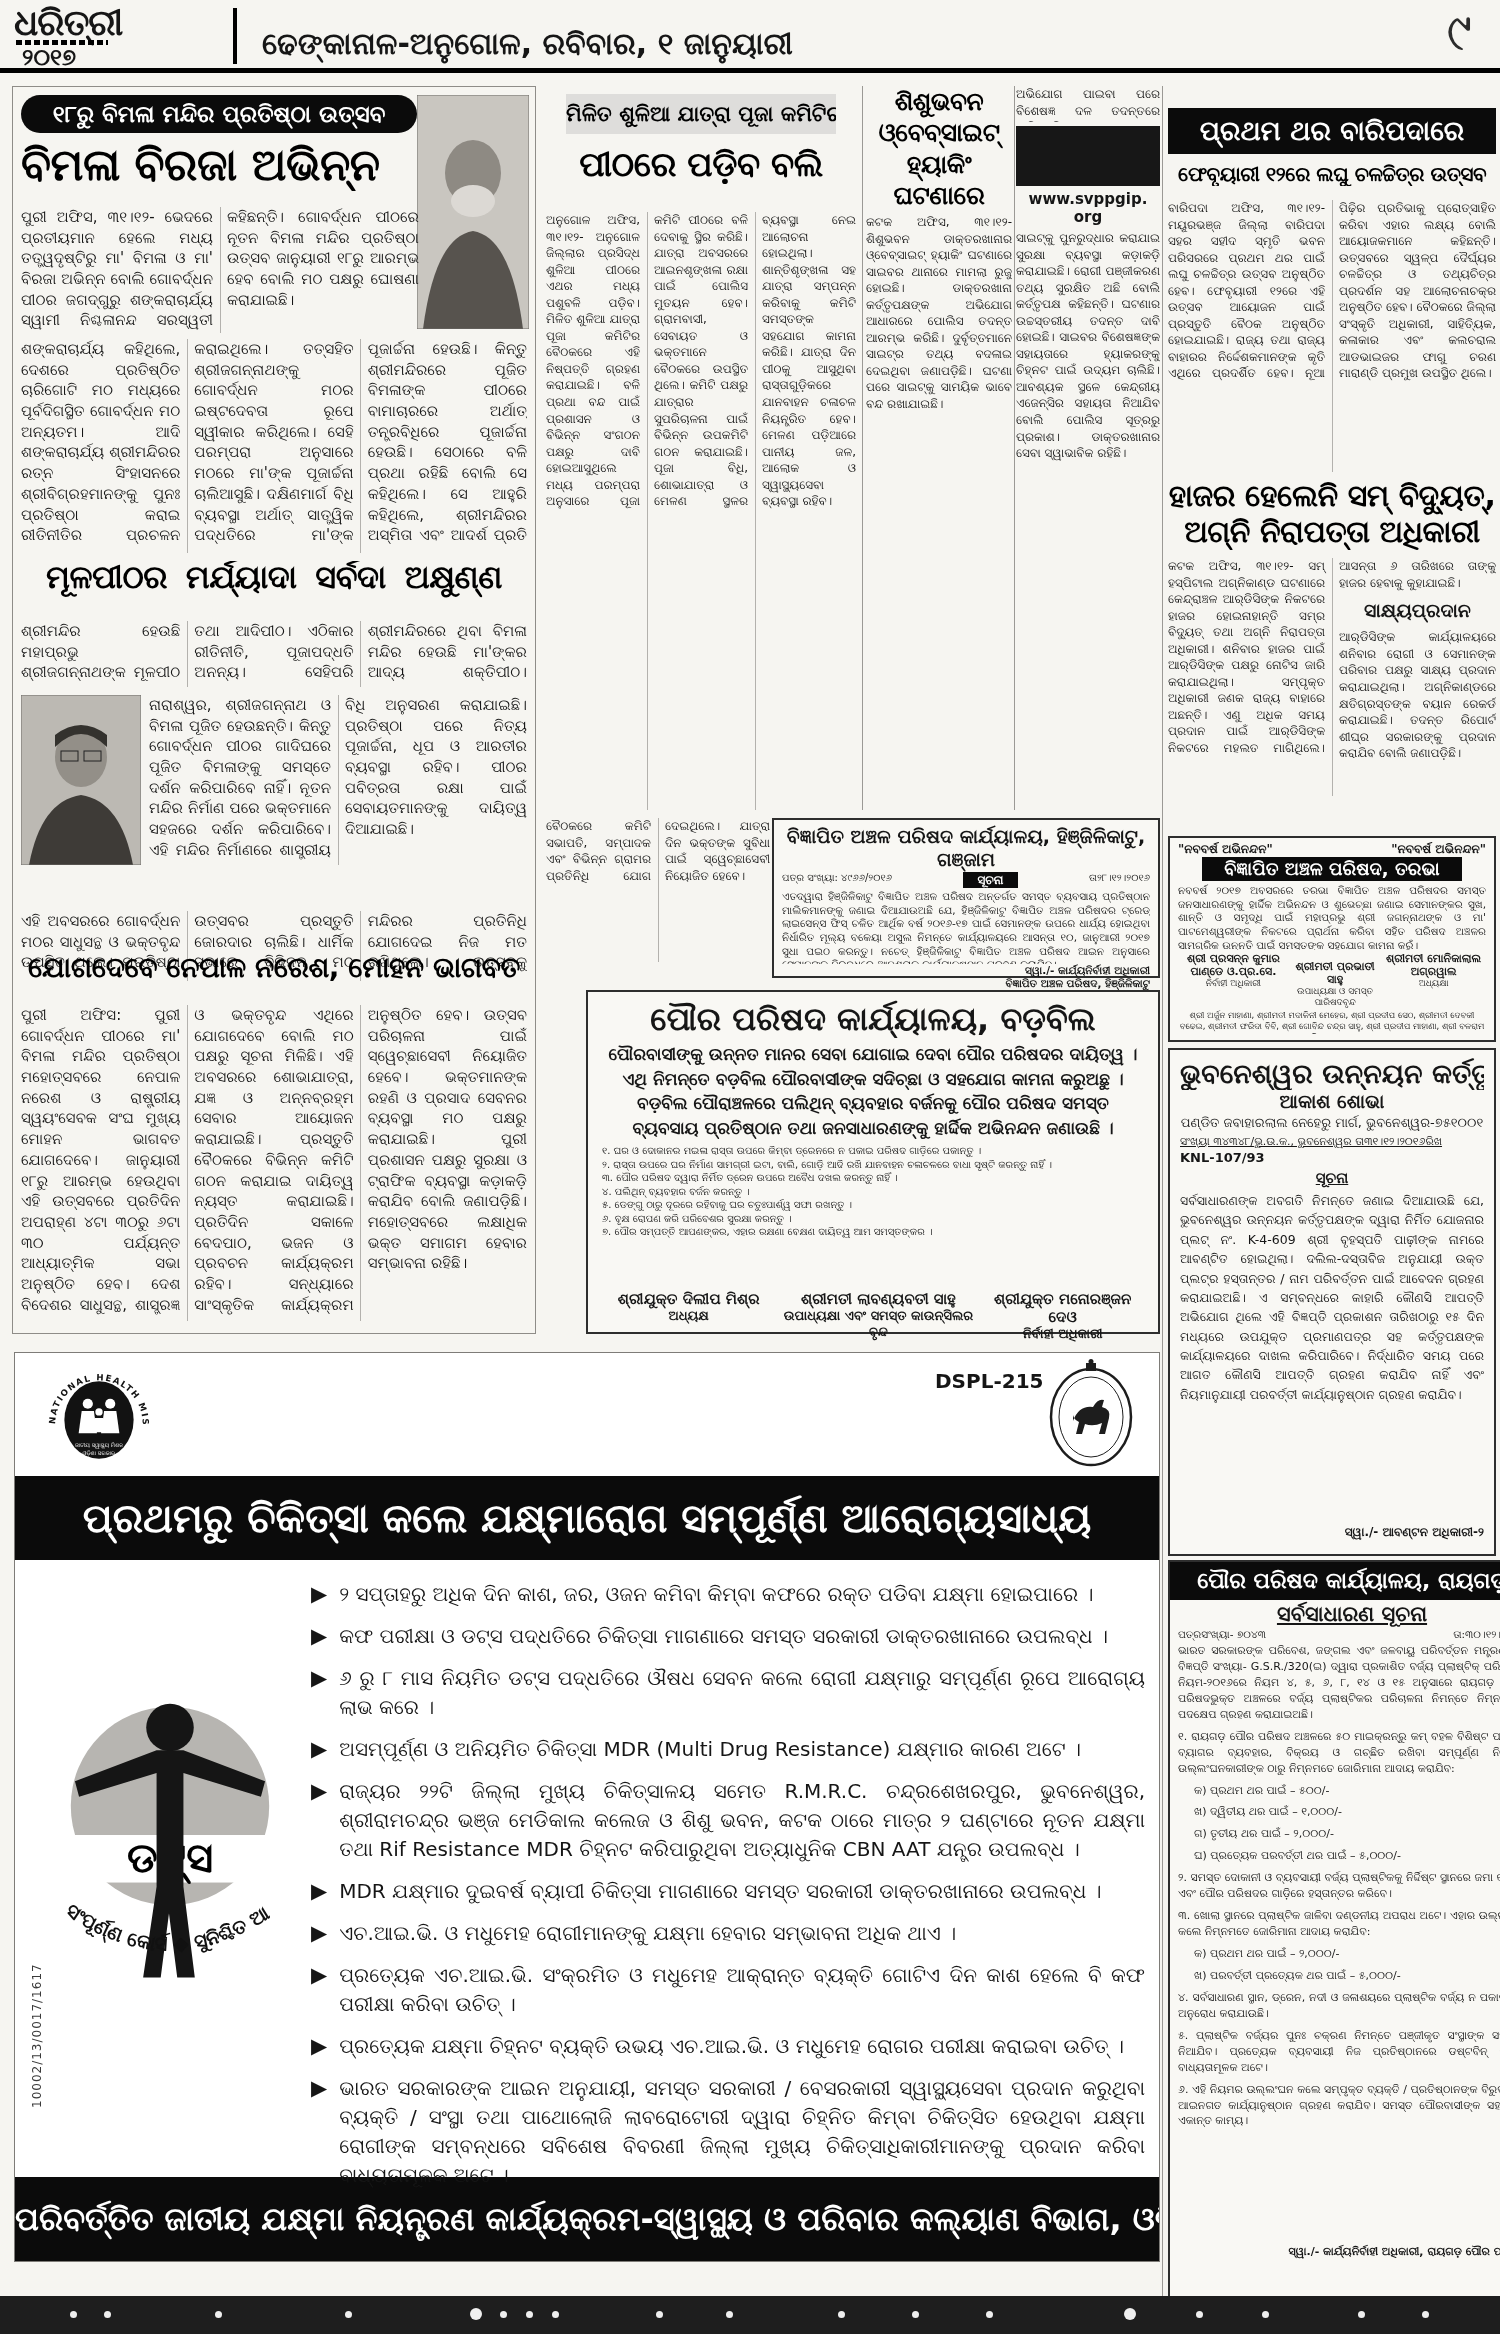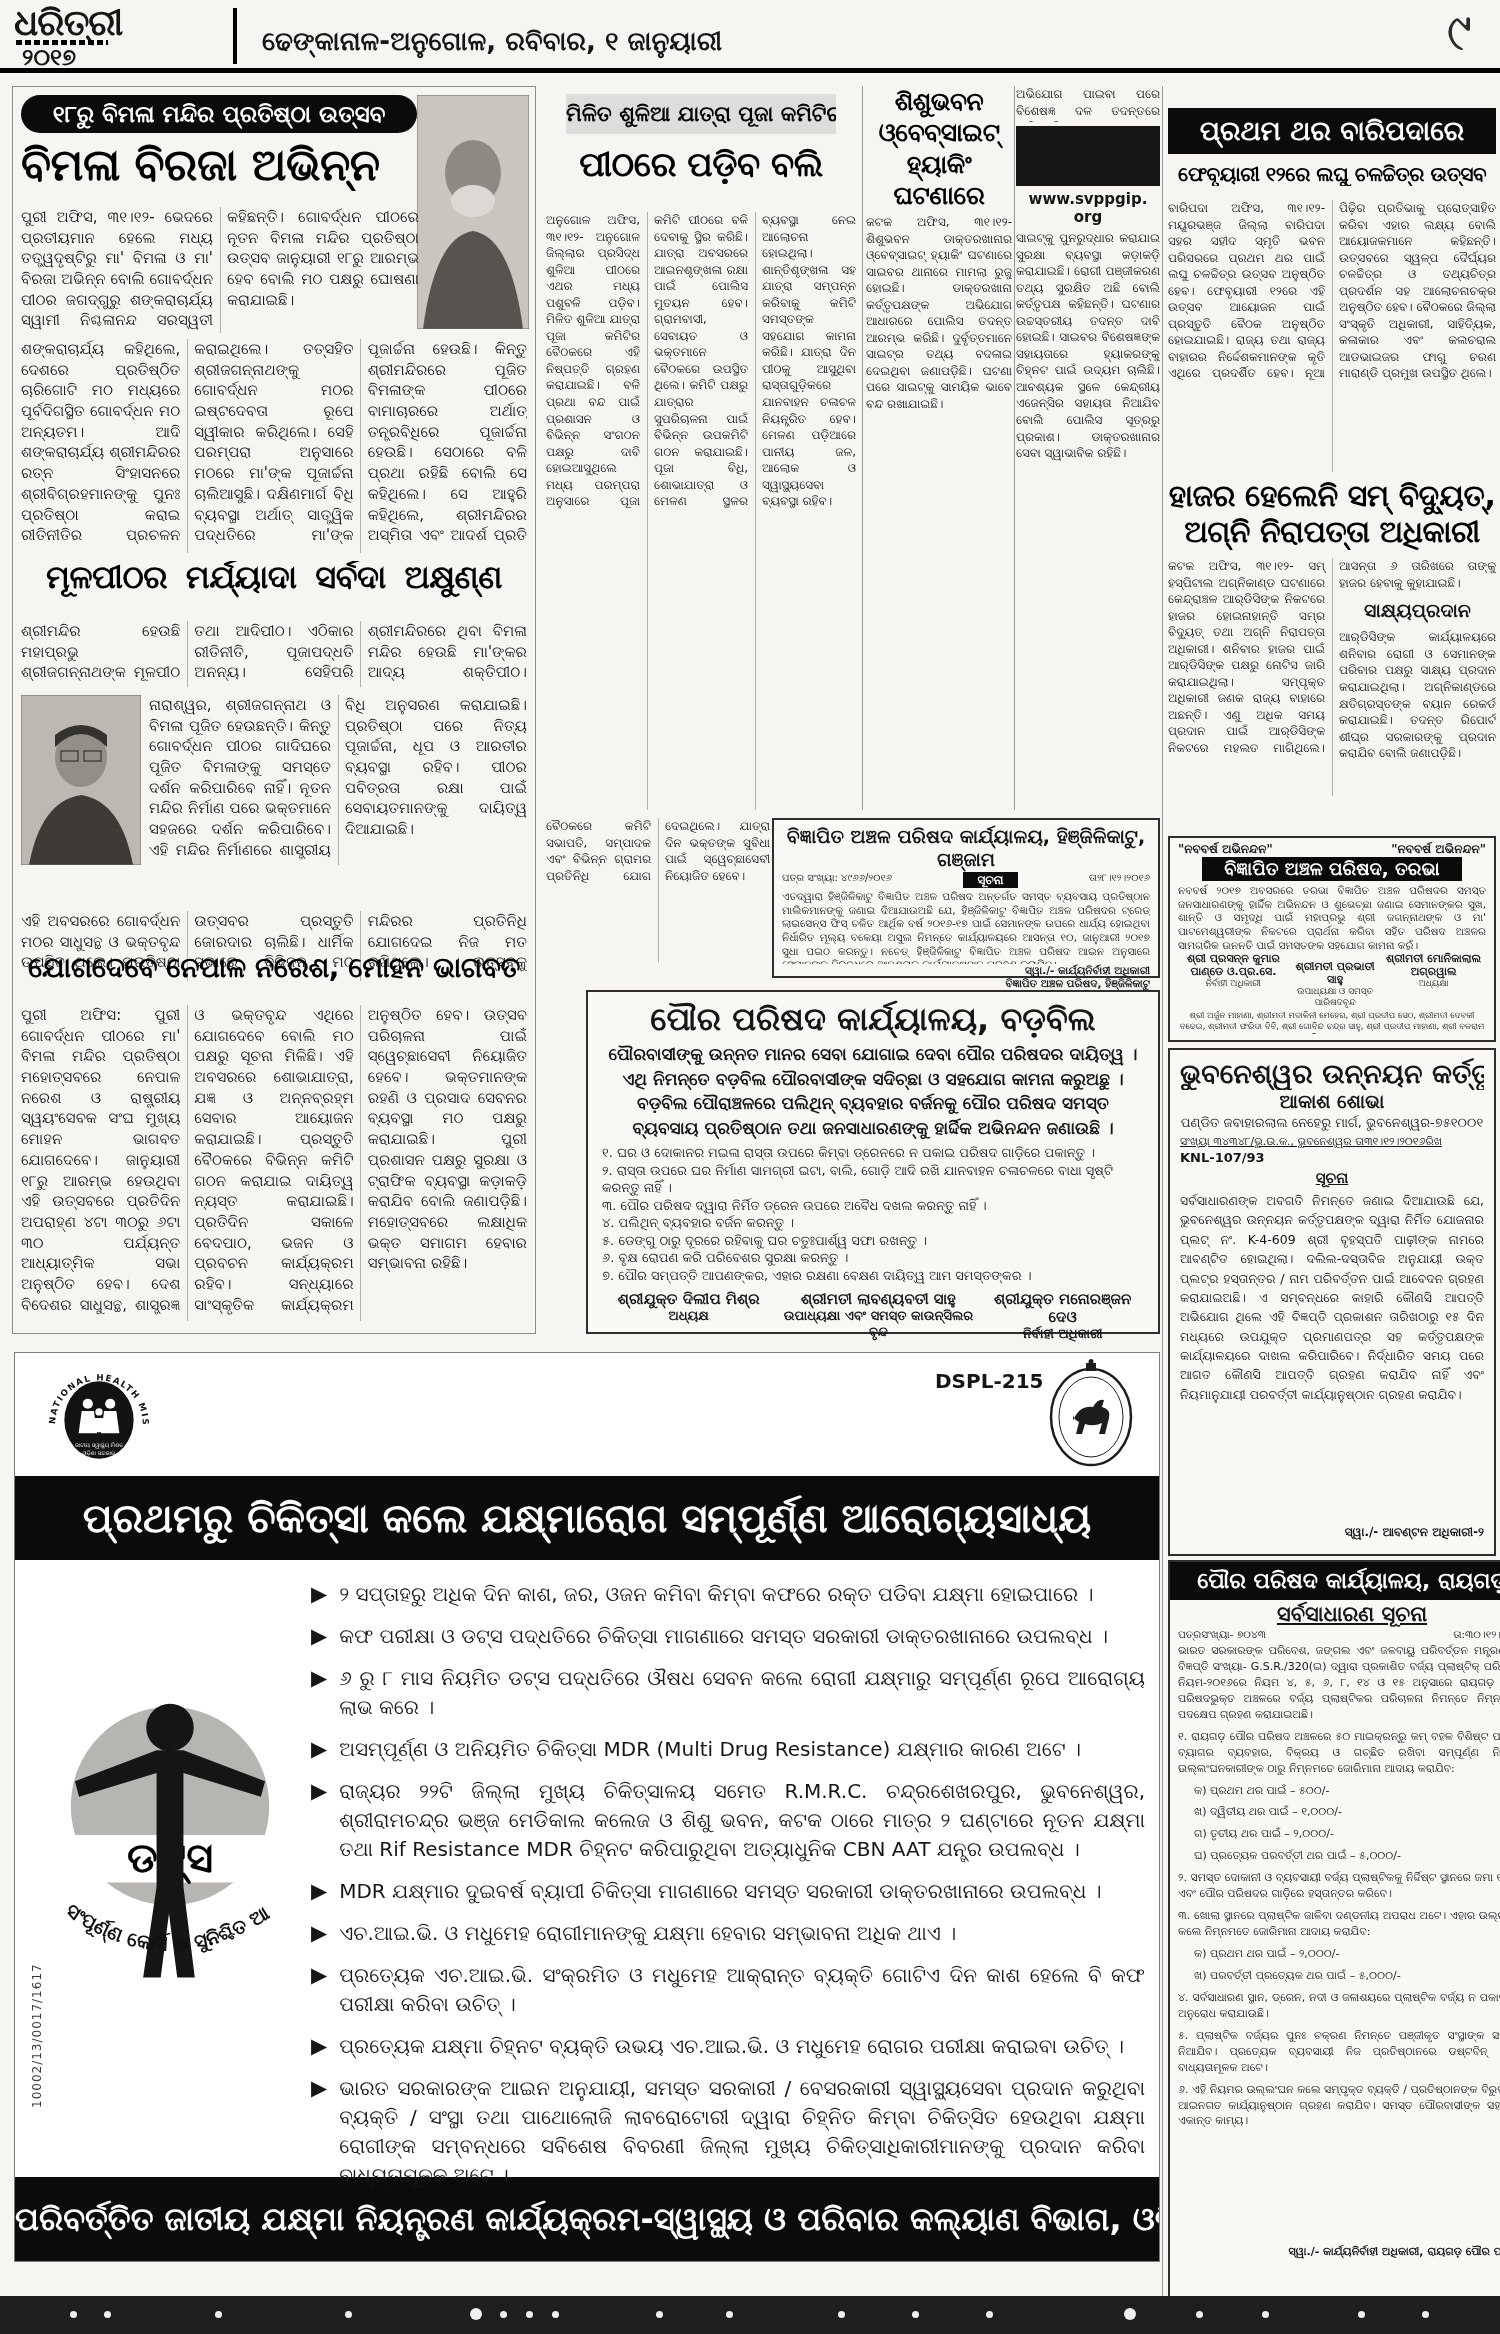--- a/index.html
+++ b/index.html
@@ -27,21 +27,21 @@
 </style>
 </head>
 <body>
 
 <div id="page">
 
   <div class="abs" style="left:14px;top:2px;font-size:36px;font-weight:800;letter-spacing:-1px;">ଧରିତ୍ରୀ</div>
   <div class="abs" style="left:16px;top:40px;width:92px;height:5px;background:repeating-linear-gradient(90deg,#000 0 6px,#f6f5f1 6px 9px);"></div>
   <div class="abs" style="left:22px;top:44px;font-size:23px;font-weight:bold;">୨୦୧୭</div>
   <div class="abs" style="left:233px;top:8px;width:4px;height:56px;background:#000;"></div>
-  <div class="abs" style="left:262px;top:26px;font-size:26px;font-weight:bold;">ଢେଙ୍କାନାଳ-ଅନୁଗୋଳ, ରବିବାର, ୧ ଜାନୁୟାରୀ</div>
+  <div class="abs" style="left:262px;top:26px;font-size:30px;font-weight:bold;">ଢେଙ୍କାନାଳ-ଅନୁଗୋଳ, ରବିବାର, ୧ ଜାନୁୟାରୀ</div>
   <div class="abs" style="right:28px;top:2px;font-size:52px;font-family:'DejaVu Serif','Liberation Serif',serif;color:#2c2c2c;">୯</div>
   <div class="abs rule" style="left:0;top:68px;width:1500px;height:5px;"></div>
 
   <div class="abs" style="left:12px;top:86px;width:524px;height:1248px;border:1px solid #8e8c88;box-sizing:border-box;">
 
     <div class="abs kick-dark" style="left:8px;top:8px;width:396px;height:38px;line-height:38px;font-size:23px;border-radius:19px;">୧୮ରୁ ବିମଳା ମନ୍ଦିର ପ୍ରତିଷ୍ଠା ଉତ୍ସବ</div>
 
     <svg class="abs" style="right:6px;top:8px;" width="112" height="234" viewBox="0 0 112 234">
       <rect width="112" height="234" fill="#c9c6c0"></rect>
       <ellipse cx="56" cy="78" rx="28" ry="33" fill="#8e8a83"></ellipse>
@@ -106,21 +106,21 @@
     <div style="font-size:10.5px;line-height:1.3;text-align:justify;height:74px;overflow:hidden;margin-top:2px;">ଏତଦ୍ୱାରା ହିଞ୍ଜିଳିକାଟୁ ବିଜ୍ଞାପିତ ଅଞ୍ଚଳ ପରିଷଦ ଅନ୍ତର୍ଗତ ସମସ୍ତ ବ୍ୟବସାୟ ପ୍ରତିଷ୍ଠାନ ମାଲିକମାନଙ୍କୁ ଜଣାଇ ଦିଆଯାଉଅଛି ଯେ, ହିଞ୍ଜିଳିକାଟୁ ବିଜ୍ଞାପିତ ଅଞ୍ଚଳ ପରିଷଦର ଟ୍ରେଡ୍ ଲାଇସେନ୍ସ ଫିସ୍ ଚଳିତ ଆର୍ଥିକ ବର୍ଷ ୨୦୧୬-୧୭ ପାଇଁ ସେମାନଙ୍କ ଉପରେ ଧାର୍ଯ୍ୟ ହୋଇଥିବା ନିର୍ଧାରିତ ମୂଲ୍ୟ ବକେୟା ଅସୁଲ ନିମନ୍ତେ କାର୍ଯ୍ୟାଳୟରେ ଆସନ୍ତା ୧୦, ଜାନୁଆରୀ ୨୦୧୭ ସୁଧା ପଇଠ କରନ୍ତୁ। ନଚେତ୍ ହିଞ୍ଜିଳିକାଟୁ ବିଜ୍ଞାପିତ ଅଞ୍ଚଳ ପରିଷଦ ଆଇନ ଅନୁସାରେ ସେମାନଙ୍କ ବିରୁଦ୍ଧରେ ଆବଶ୍ୟକ କାର୍ଯ୍ୟାନୁଷ୍ଠାନ ଗ୍ରହଣ କରାଯିବ।</div>
     <div style="text-align:right;font-size:10.5px;font-weight:bold;line-height:1.25;">
       <div>ସ୍ୱା./- କାର୍ଯ୍ୟନିର୍ବାହୀ ଅଧିକାରୀ</div>
       <div>ବିଜ୍ଞାପିତ ଅଞ୍ଚଳ ପରିଷଦ, ହିଞ୍ଜିଳିକାଟୁ</div>
     </div>
   </div>
 
   <div class="abs notice" style="left:586px;top:990px;width:574px;height:344px;padding:8px 14px;">
     <div style="font-size:32px;font-weight:bold;text-align:center;white-space:nowrap;overflow:hidden;">ପୌର ପରିଷଦ କାର୍ଯ୍ୟାଳୟ, ବଡ଼ବିଲ</div>
     <div style="font-size:17px;font-weight:bold;text-align:center;line-height:1.45;margin-top:4px;height:98px;overflow:hidden;">ପୌରବାସୀଙ୍କୁ ଉନ୍ନତ ମାନର ସେବା ଯୋଗାଇ ଦେବା ପୌର ପରିଷଦର ଦାୟିତ୍ୱ । ଏଥି ନିମନ୍ତେ ବଡ଼ବିଲ ପୌରବାସୀଙ୍କ ସଦିଚ୍ଛା ଓ ସହଯୋଗ କାମନା କରୁଅଛୁ । ବଡ଼ବିଲ ପୌରାଞ୍ଚଳରେ ପଲିଥିନ୍ ବ୍ୟବହାର ବର୍ଜନକୁ ପୌର ପରିଷଦ ସମସ୍ତ ବ୍ୟବସାୟ ପ୍ରତିଷ୍ଠାନ ତଥା ଜନସାଧାରଣଙ୍କୁ ହାର୍ଦ୍ଦିକ ଅଭିନନ୍ଦନ ଜଣାଉଛି ।</div>
-    <div style="font-size:13px;line-height:1.35;margin-top:4px;height:140px;overflow:hidden;">
+    <div style="font-size:10px;line-height:1.35;margin-top:4px;height:140px;overflow:hidden;">
       <div>୧. ଘର ଓ ଦୋକାନର ମଇଳା ରାସ୍ତା ଉପରେ କିମ୍ବା ଡ୍ରେନରେ ନ ପକାଇ ପରିଷଦ ଗାଡ଼ିରେ ପକାନ୍ତୁ ।</div>
       <div>୨. ରାସ୍ତା ଉପରେ ଘର ନିର୍ମାଣ ସାମଗ୍ରୀ ଇଟା, ବାଲି, ଗୋଡ଼ି ଆଦି ରଖି ଯାନବାହନ ଚଳାଚଳରେ ବାଧା ସୃଷ୍ଟି କରନ୍ତୁ ନାହିଁ ।</div>
       <div>୩. ପୌର ପରିଷଦ ଦ୍ୱାରା ନିର୍ମିତ ଡ୍ରେନ ଉପରେ ଅବୈଧ ଦଖଲ କରନ୍ତୁ ନାହିଁ ।</div>
       <div>୪. ପଲିଥିନ୍ ବ୍ୟବହାର ବର୍ଜନ କରନ୍ତୁ ।</div>
       <div>୫. ଡେଙ୍ଗୁ ଠାରୁ ଦୂରରେ ରହିବାକୁ ଘର ଚତୁଃପାର୍ଶ୍ୱ ସଫା ରଖନ୍ତୁ ।</div>
       <div>୬. ବୃକ୍ଷ ରୋପଣ କରି ପରିବେଶର ସୁରକ୍ଷା କରନ୍ତୁ ।</div>
       <div>୭. ପୌର ସମ୍ପତ୍ତି ଆପଣଙ୍କର, ଏହାର ରକ୍ଷଣା ବେକ୍ଷଣ ଦାୟିତ୍ୱ ଆମ ସମସ୍ତଙ୍କର ।</div>
     </div>
     <div style="display:flex;justify-content:space-between;text-align:center;margin-top:6px;">
       <div style="width:32%;">

